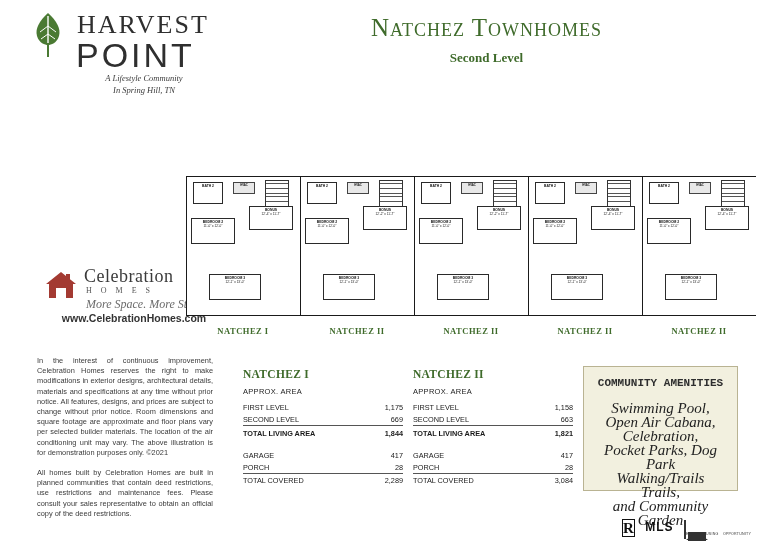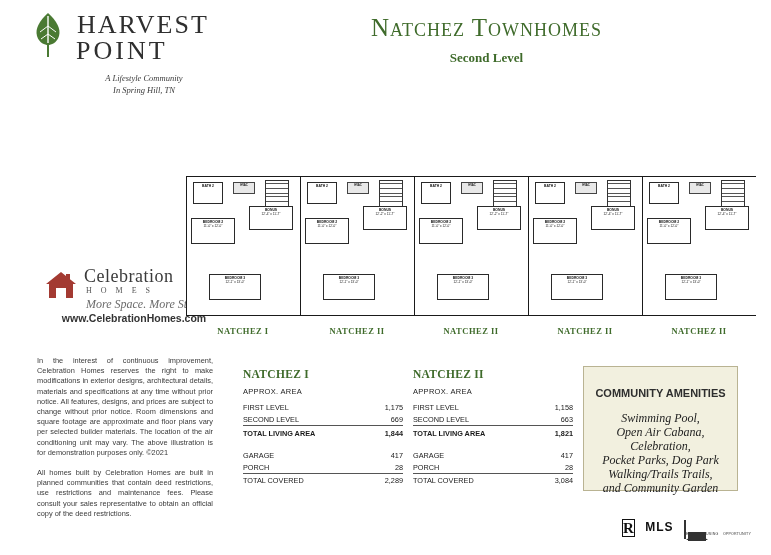--- a/index.html
+++ b/index.html
@@ -25,22 +25,22 @@
   }
   .hp-title {
     position: absolute; left: 53px; top: 2px;
     font-family: "Liberation Serif", serif;
     font-size: 26px; letter-spacing: 2px; color: #2f2f2f;
     font-weight: 400;
     text-align: center;
   }
   .hp-title2 {
     position: absolute; left: 52px; top: 28px;
-    font-family: Liberation Serif, serif;
-    font-size: 26px; letter-spacing: 3px; color: #2f2f2f;
+    font-family: Liberation Sans, sans-serif;
+    font-size: 34px; letter-spacing: 3px; color: #2f2f2f;
     font-weight: 400;
   }
   .hp-sub {
     position: absolute; left: 40px; top: 64px; width: 160px;
     text-align: center;
     font-family: "Liberation Serif", serif;
     font-style: italic; font-size: 8.5px; color: #3a3a3a; line-height: 12px;
   }
   
   .ch-block { position: absolute; left: 20px; top: 258px; width: 180px; }
@@ -149,28 +149,28 @@
   .spec tr.rule td { border-bottom: .8px solid #555; }
   .spec tr.total td { font-weight: bold; padding-top: 3px; }
   .spec tr.gap td { height: 9px; }
   
   .amen {
     position: absolute; left: 583px; top: 366px; width: 155px; height: 125px;
     background: #f2f0df; border: 1px solid #b9b392;
     text-align: center;
   }
   .amen h3 {
-    margin: 20px 0 8px 0;
-    font-family: Liberation Sans, sans-serif;
+    margin: 10px 0 8px 0;
+    font-family: Liberation Mono, monospace;
     font-size: 11px; color: #2e2e2e; font-weight: bold;
   }
   .amen ul {
     margin: 12px; padding: 0; list-style: none;
     font-family: "Liberation Serif", serif;
-    font-style: italic; font-size: 12px; color: #222; line-height: 14px;
+    font-style: italic; font-size: 15px; color: #222; line-height: 14px;
   }
   
   .foot-logos { position: absolute; right: 20px; bottom: 14px; height: 26px; }
   .realtor-box, .mls-box, .eh-box {
     display: inline-block; vertical-align: bottom; margin-left: 6px;
   }
   .realtor-r {
     width: 22px; height: 24px; border: 1.5px solid #111;
     font-family: "Liberation Serif", serif; font-weight: bold;
     font-size: 15px; text-align: center; line-height: 22px; color: #111;

